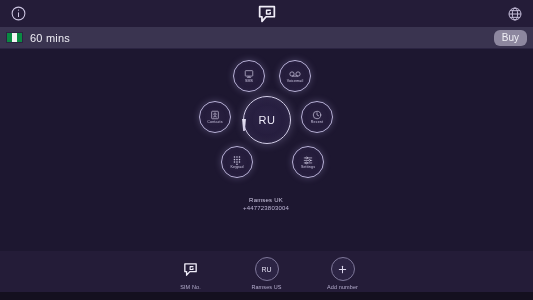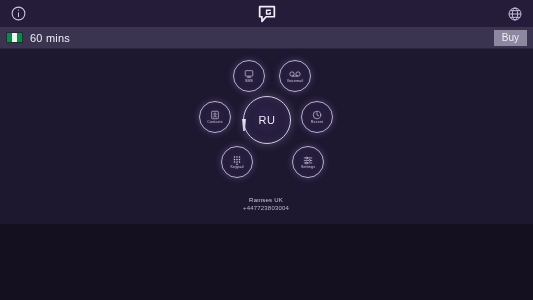--- a/index.html
+++ b/index.html
@@ -3,21 +3,21 @@
 <meta charset="utf-8">
 <style>
   html, body {
     margin: 0;
     padding: 0;
     background: #14101f;
   }
   #app {
     position: relative;
     width: 533px;
-    height: 224px;
+    height: 292px;
     background: #1a1429;
     font-family: "Liberation Sans", sans-serif;
     overflow: hidden;
     color: #e8e4f0;
     user-select: none;
   }
 
   
   .topbar {
     position: absolute;
@@ -73,21 +73,21 @@
   .balance-text {
     font-size: 11px;
     color: #efeef5;
     letter-spacing: 0.2px;
   }
   .buy-btn {
     background: #8d879f;
     color: #efeef5;
     font-size: 10px;
     padding: 2px 8px 3px 8px;
-    border-radius: 0;
+    border-radius: 6px;
     line-height: 1.1;
   }
 
   
   .stage {
     position: absolute;
     left: 0; top: 49px;
     width: 533px; height: 202px;
     background: #1d1730;
   }

